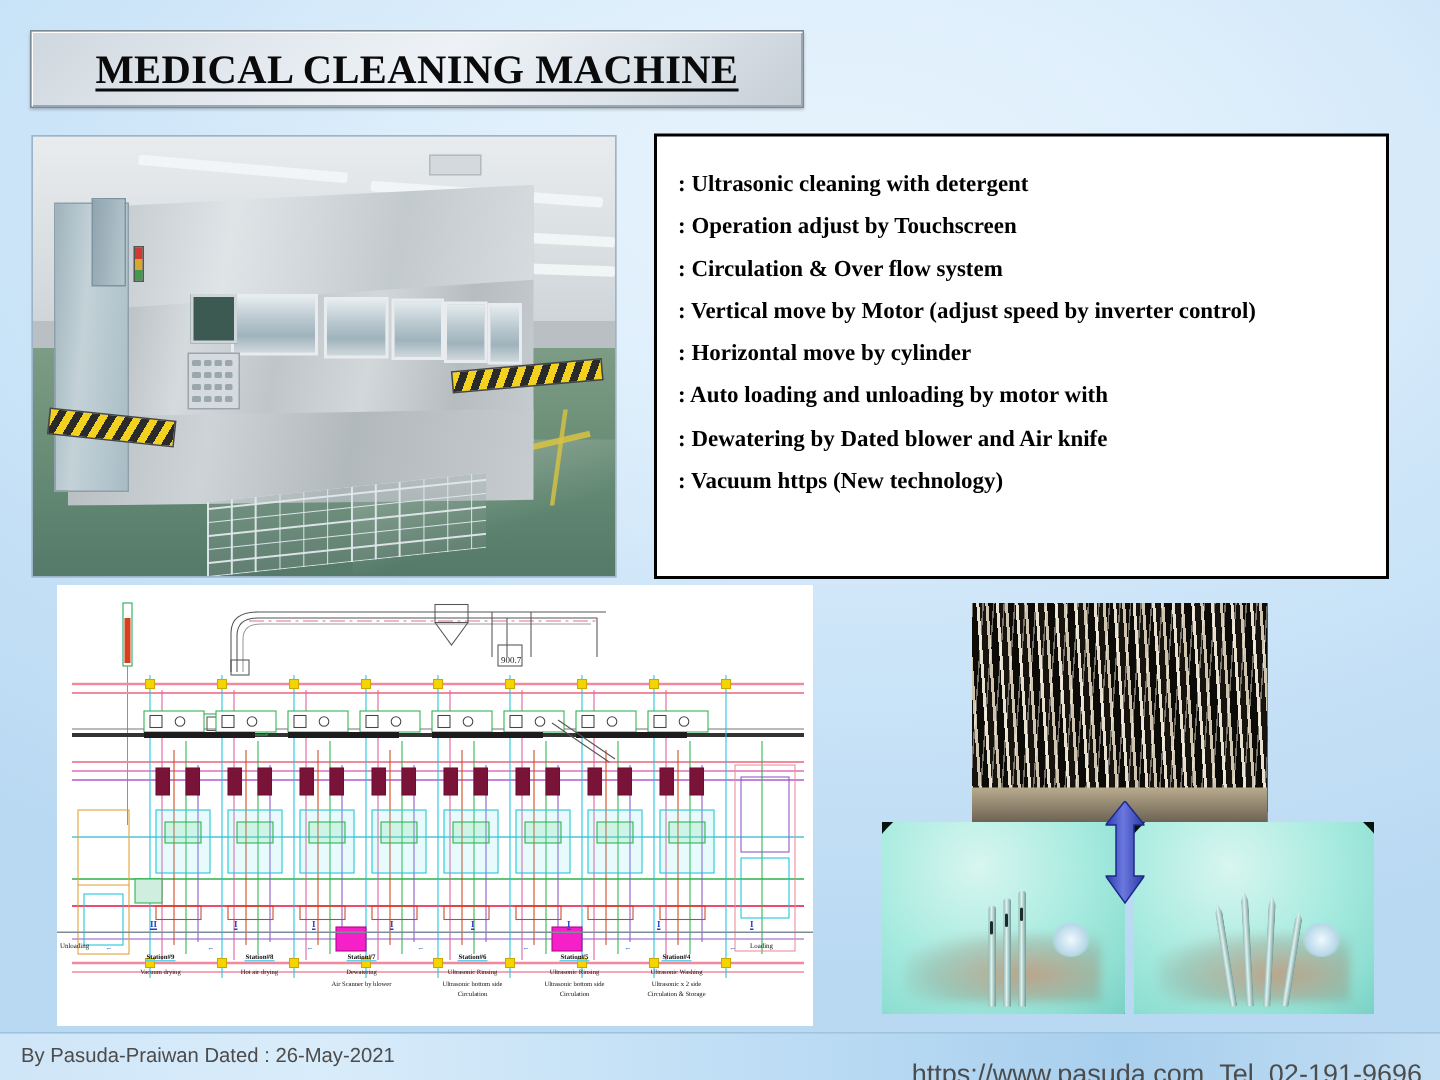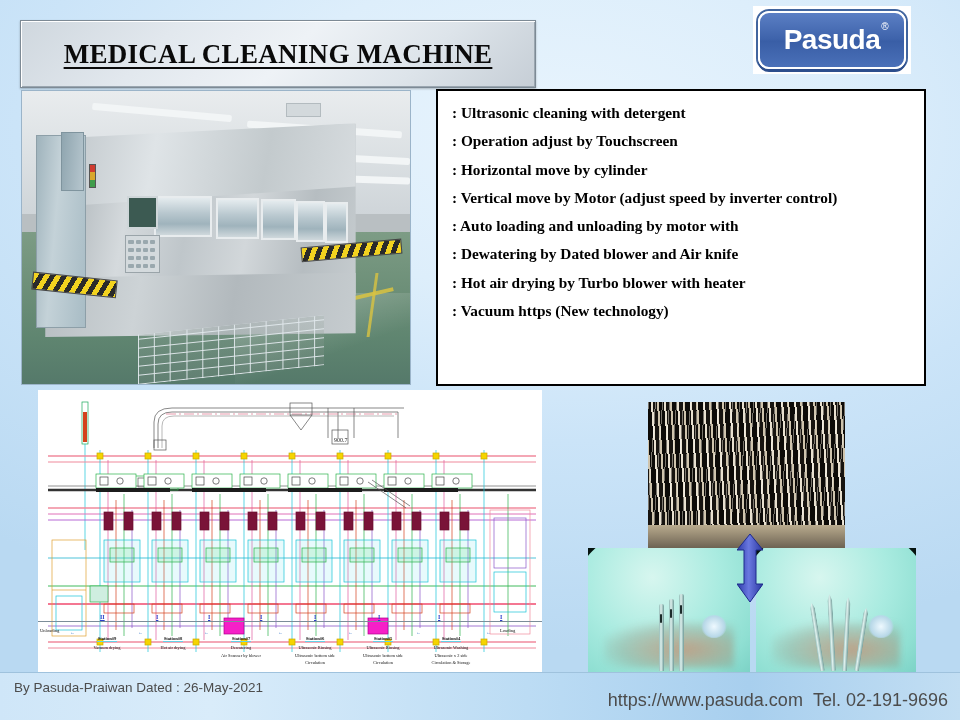--- a/index.html
+++ b/index.html
@@ -7,21 +7,21 @@
   body {
     font-family:"Liberation Sans", sans-serif;
     background:
       radial-gradient(ellipse 900px 520px at 58% 18%, #e8f4fd 0%, #ddeefb 32%, #cbe4f8 60%, #b9d9f2 100%);
     position:relative;
   }
   #slide { position:absolute; inset:0; }
 
   
   .title-box{
-    position:absolute; left:20px; top:20px; width:516px; height:68px;
+    position:absolute; left:20px; top:20px; width:516px; height:52px;
     background:linear-gradient(135deg,#cfd7de 0%,#e2e8ee 28%,#eef2f6 52%,#dde4ea 76%,#c6ced6 100%);
     border:1px solid #7d8a95;
     box-shadow: inset 1px 1px 0 #ffffff, inset -1px -1px 0 #9aa6b0, 0 1px 2px rgba(0,0,0,.25);
     display:flex; align-items:center; justify-content:center;
   }
   .title-text{
     font-family:"Liberation Serif", serif; font-weight:bold; font-size:27px;
     color:#0a0a0a; letter-spacing:.3px; text-decoration:underline;
     text-underline-offset:4px; white-space:nowrap;
   }
@@ -103,21 +103,21 @@
 
   
   .features{
     position:absolute; left:436px; top:89px; width:490px; height:297px;
     background:#ffffff; border:2px solid #000000; padding:9px 0 0 14px;
   }
   .feature-line{
     font-family:"Liberation Serif", serif; font-weight:bold; font-size:15.3px;
     color:#000; line-height:1; margin-bottom:13px; white-space:nowrap;
   }
-  .feature-line:first-child{ margin-top:5px; }
+  .feature-line:first-child{ margin-top:15px; }
 
   
   .diagram{
     position:absolute; left:38px; top:390px; width:504px; height:294px;
     background:#ffffff; overflow:hidden;
   }
   .dg-canvas{ position:absolute; inset:0; }
   .dg-sep{ position:absolute; left:0; right:0; bottom:62px; height:1px; background:#7c8d99;}
   .dg-legend{ position:absolute; left:0; right:0; bottom:0; height:62px; }
   .lg-col{ position:absolute; top:4px; width:58px; }
@@ -175,44 +175,38 @@
   .ndl .eye{ position:absolute; top:14%; left:1px; width:2px; height:9px;
     background:#1b2b2a; border-radius:1px;}
   .ndl.sharp{ clip-path: polygon(48% 0%, 100% 9%, 100% 100%, 0% 100%, 0% 9%); }
 
   .blue-arrow{
     position:absolute; left:737px; top:534px; width:26px; height:92px;
   }
 
   
   .footer{
-    position:absolute; left:0; bottom:0; width:960px; height:48px;
+    position:absolute; left:0; bottom:0; width:960px; height:32px;
     background:linear-gradient(90deg,#cfe6f8 0%,#d9ecfa 22%,#bcdcf4 55%,#a8cfee 78%,#c2def3 100%);
     border-top:1px solid #9fc2dd;
   }
   .footer-left{ position:absolute; left:14px; top:7px; font-size:13.5px; color:#4c4c4c;
     font-family:"Liberation Sans", sans-serif; }
   .footer-right{ position:absolute; right:12px; top:17px; font-size:18px; color:#4c4c4c;
     font-family:"Liberation Sans", sans-serif; }
 </style>
 </head>
 <body>
 
 <div id="slide">
 
   <div class="title-box">
     <span class="title-text">MEDICAL CLEANING MACHINE</span>
   </div>
 
-  <div class="logo-wrap">
-    <div class="logo-plate">
-      <span class="logo-text">Pasuda</span>
-      <span class="logo-text" style="position:absolute;right:16px;top:9px;font-size:10px;font-weight:normal">®</span>
-    </div>
-  </div>
 
   <div class="photo-machine">
     <div class="pm-ceiling"></div>
     <div class="pm-tube" style="left:18%;top:6%;width:36%;transform:rotate(5deg);"></div>
     <div class="pm-tube" style="left:58%;top:12%;width:40%;transform:rotate(4deg);"></div>
     <div class="pm-tube" style="left:70%;top:22%;width:30%;transform:rotate(3deg);"></div>
     <div class="pm-tube" style="left:76%;top:29%;width:24%;transform:rotate(2deg);"></div>
     <div class="pm-vent"></div>
     <div class="pm-floor"></div>
     <div class="pm-yline"></div>
@@ -248,25 +242,25 @@
         <i style="left:74%;top:78%"></i>
     </div>
     <div class="pm-hz"></div>
     <div class="pm-hz2"></div>
     <div class="pm-basket"></div>
   </div>
 
   <div class="features">
     <div class="feature-line">: Ultrasonic cleaning with detergent</div>
     <div class="feature-line">: Operation adjust by Touchscreen</div>
+    <div class="feature-line">: Circulation &amp; Over flow system</div>
+    <div class="feature-line">: Vertical move by Motor (adjust speed by inverter control)</div>
     <div class="feature-line">: Horizontal move by cylinder</div>
-    <div class="feature-line">: Vertical move by Motor (adjust speed by inverter control)</div>
     <div class="feature-line">: Auto loading and unloading by motor with</div>
     <div class="feature-line">: Dewatering by Dated blower and Air knife</div>
-    <div class="feature-line">: Hot air drying by Turbo blower with heater</div>
     <div class="feature-line">: Vacuum https (New technology)</div>
   </div>
 
   <div class="diagram">
     <svg class="dg-canvas" viewBox="0 0 504 294" preserveAspectRatio="none">
       <g stroke-width="0.7" fill="none">
 
         <rect x="44" y="12" width="6" height="42" stroke="#19a85a"></rect>
         <rect x="45" y="22" width="4" height="30" fill="#d4411c" stroke="none"></rect>
         <line x1="47" y1="54" x2="47" y2="160" stroke="#19c4d8"></line>

